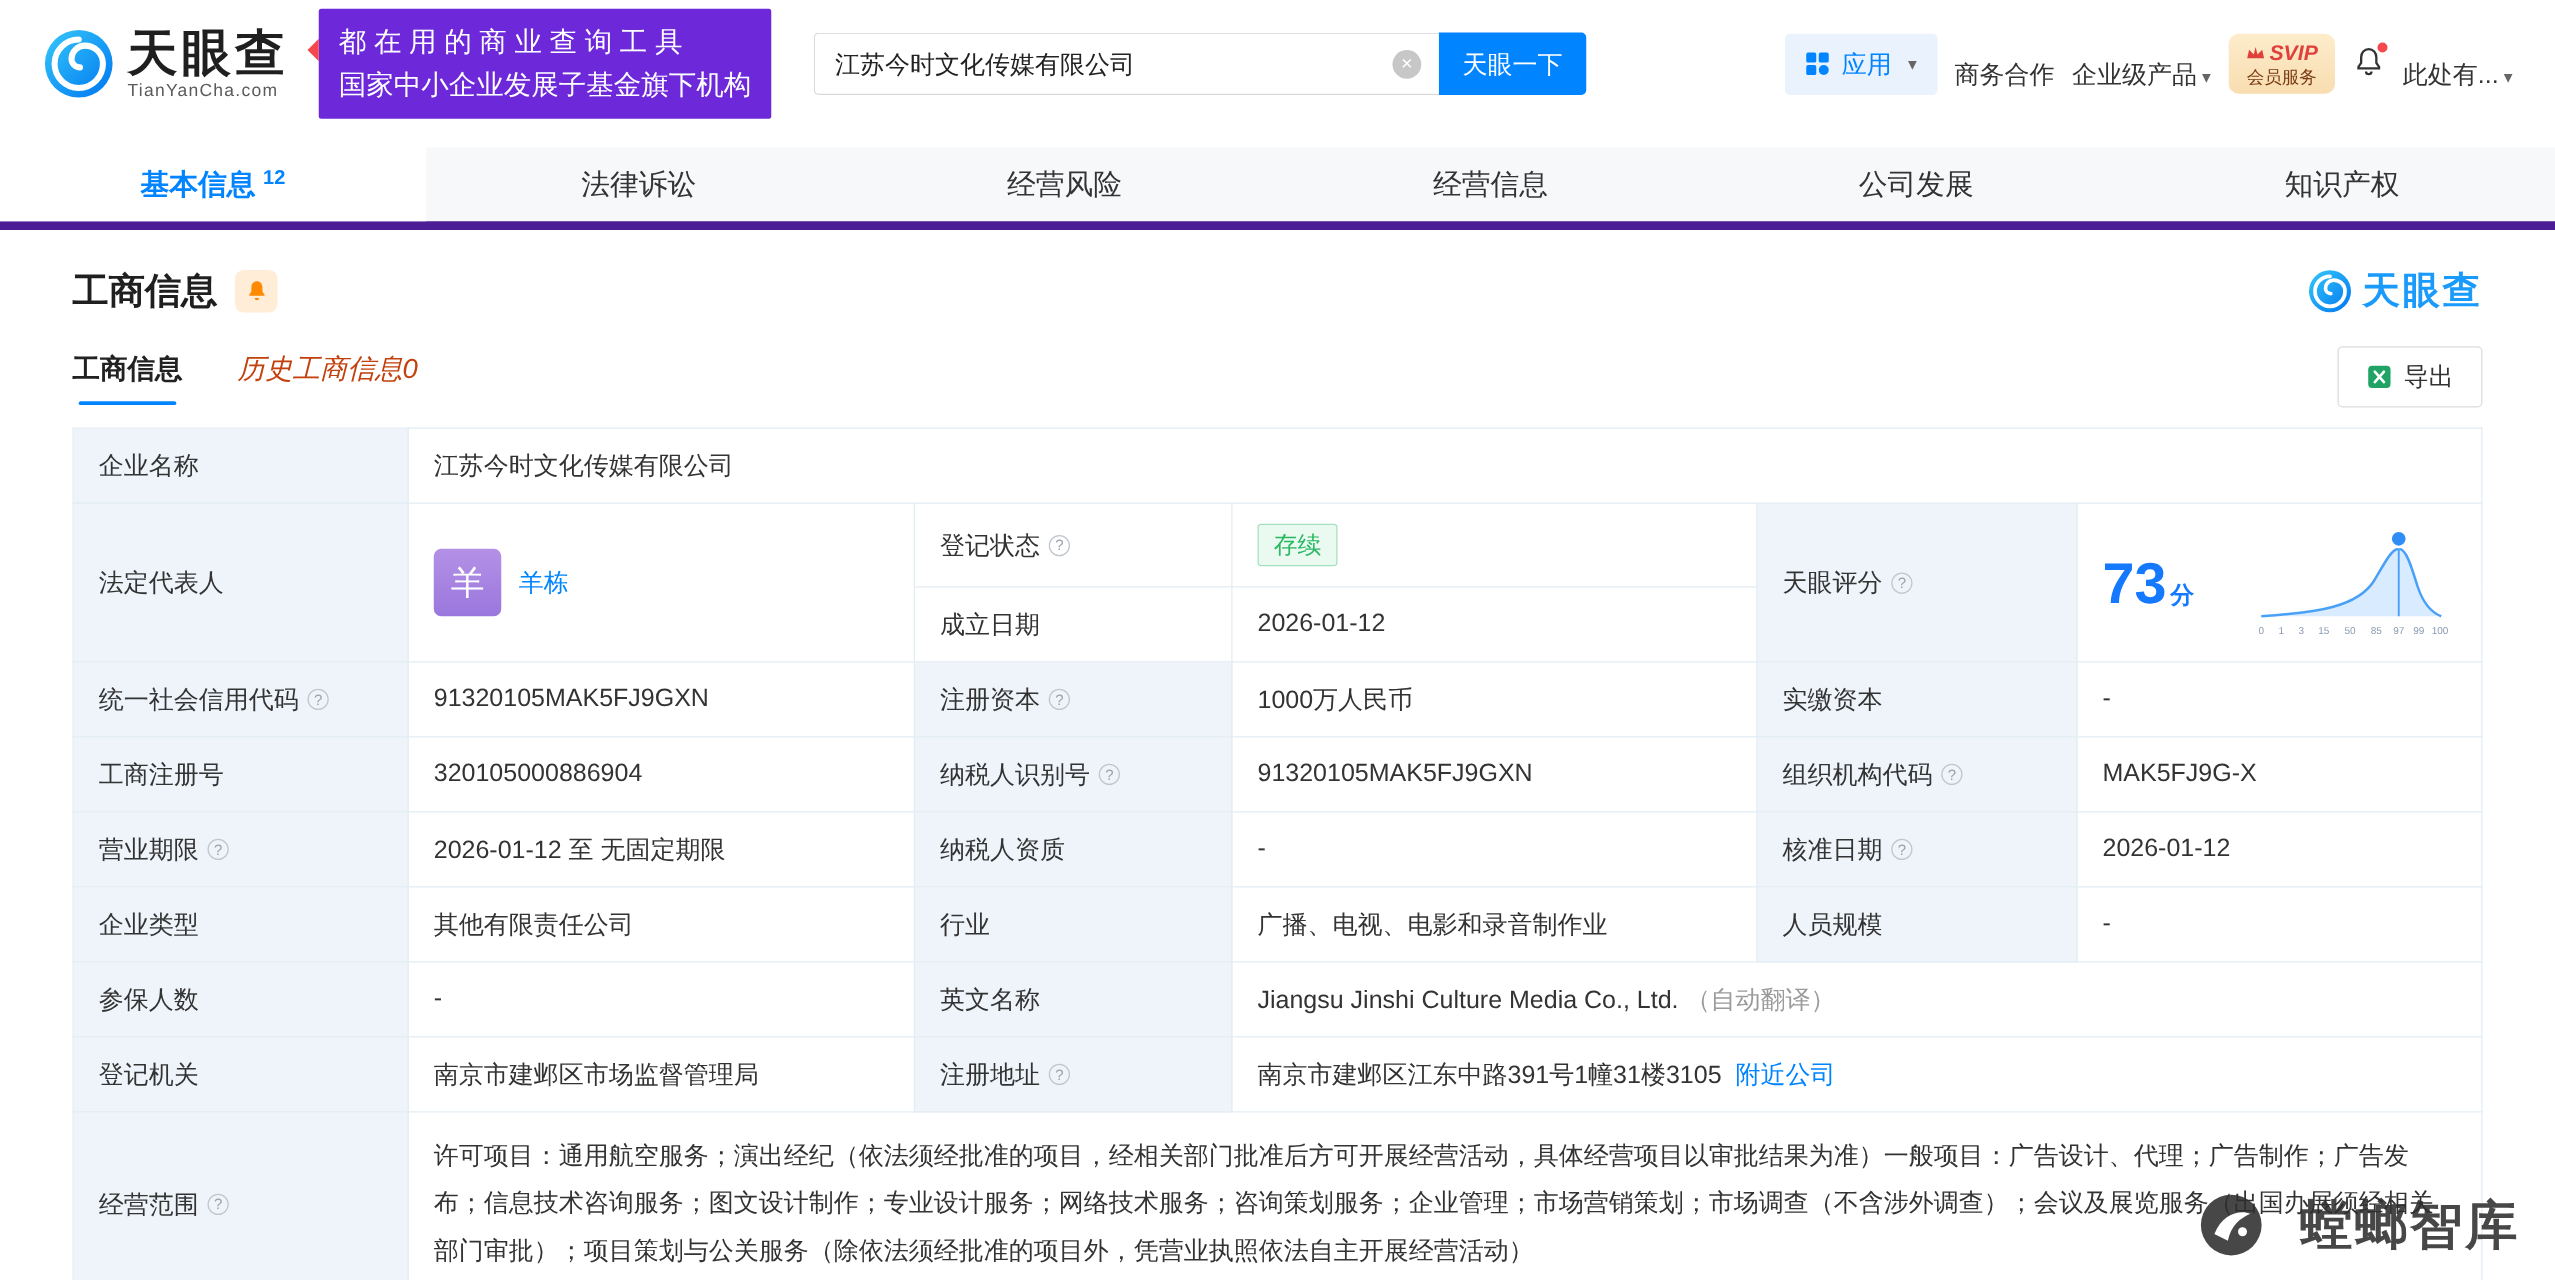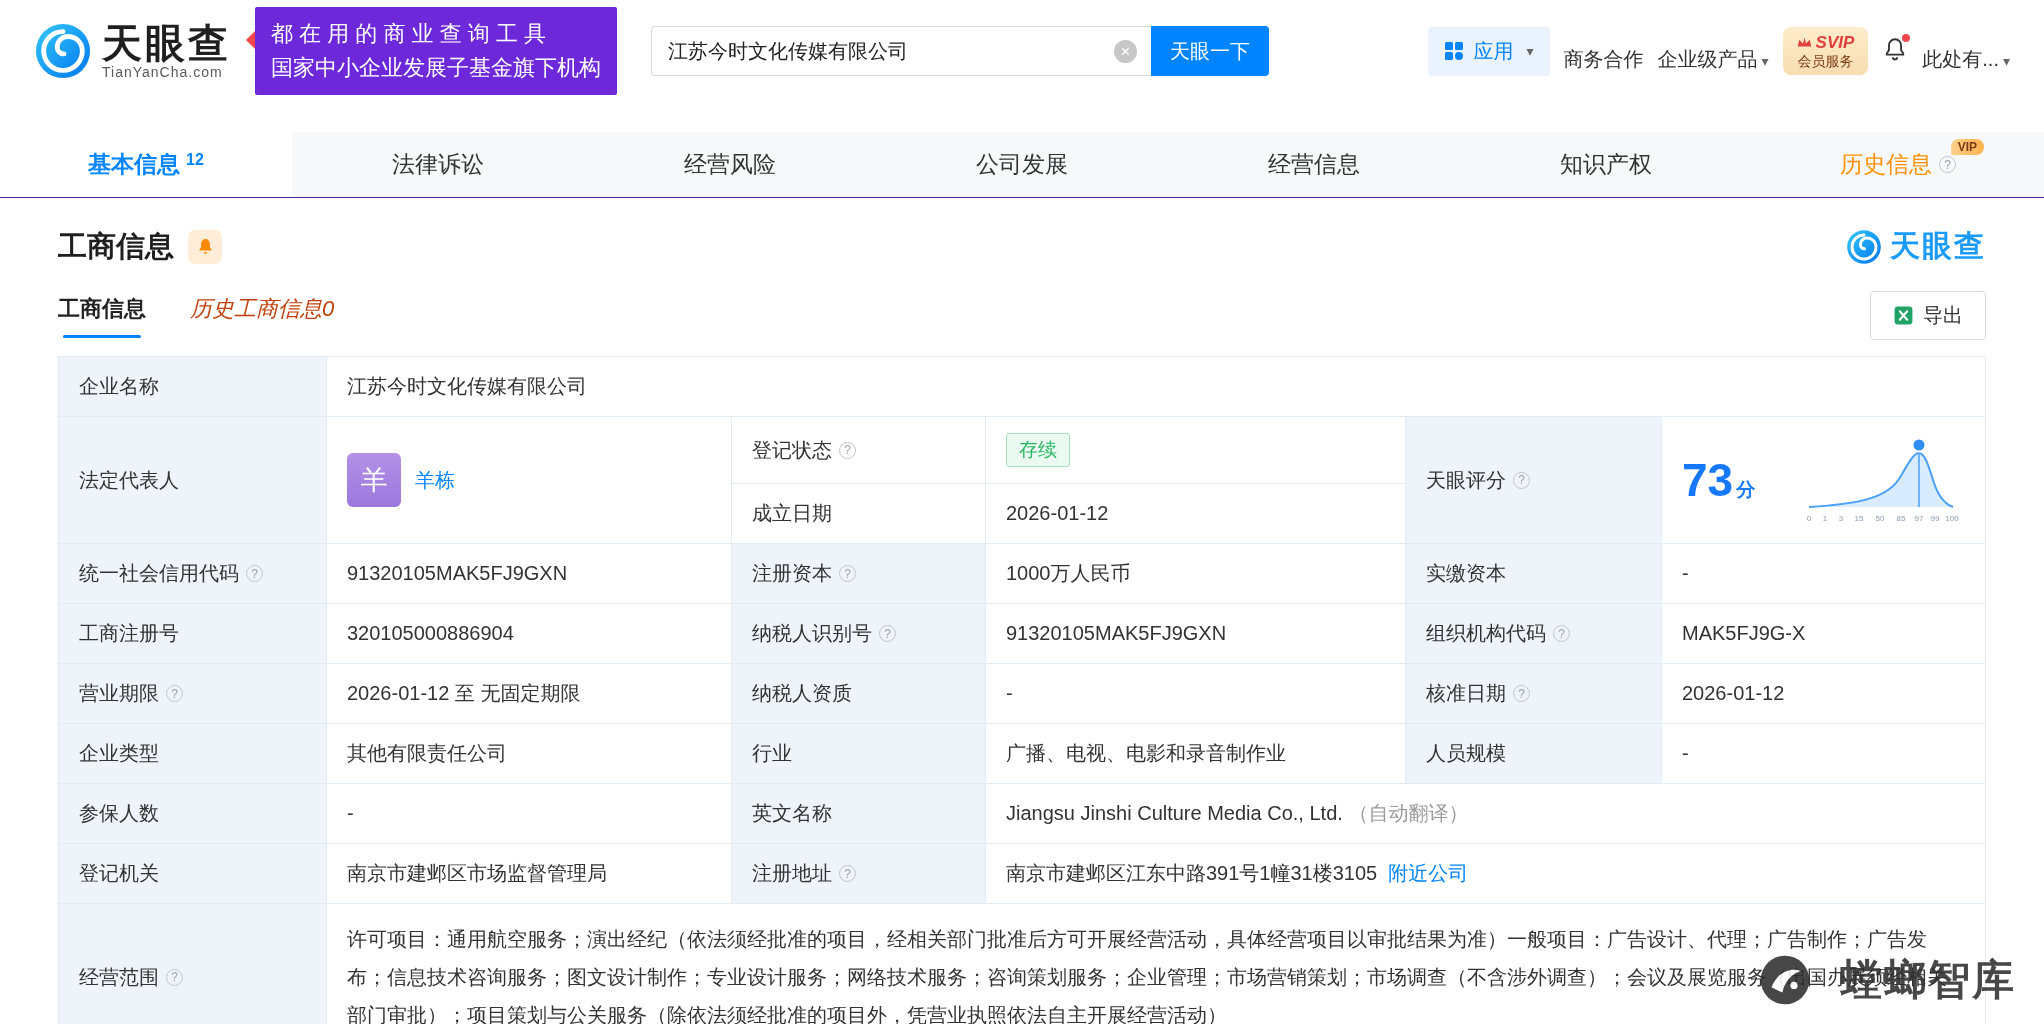--- a/index.html
+++ b/index.html
@@ -30,21 +30,21 @@
   .apps-btn { display:flex; align-items:center; gap:9px; background:#e9f2fd; color:#0084ff; font-size:20px; padding:11px 16px; border-radius:4px; cursor:pointer; }
   .hnav { font-size:20px; color:#333; cursor:pointer; white-space:nowrap;margin-top:16px; }
   .caret { font-size:14px; color:#666; margin-left:4px; }
   .svip { background:linear-gradient(180deg,#fdeccb,#f8ddb0); border-radius:8px; padding:5px 14px; text-align:center; cursor:pointer; line-height:1.25; }
   .svip-top { display:flex; align-items:center; justify-content:center; gap:4px; font-size:17px; font-weight:bold; font-style:italic; color:#e0403c; }
   .svip-bottom { font-size:14px; color:#7a3a12; }
   .bell-wrap { position:relative; cursor:pointer; }
   .bell-dot { position:absolute; top:-2px; right:-2px; width:8px; height:8px; background:#f5484d; border-radius:50%; }
 
   
-  .nav-tabs { display:flex; background:#f7f8fa; height:66px; margin-top:30px; border-bottom:1px solid #4c1d95; }
+  .nav-tabs { display:flex; background:#f7f8fa; height:66px; margin-top:16px; border-bottom:7px solid #4c1d95; }
   .nav-tab { flex:1; display:flex; align-items:center; justify-content:center; font-size:23px; color:#333; cursor:pointer; position:relative; }
   .nav-tab.active { background:#fff; color:#0084ff; font-weight:bold; }
   .tab-count { font-size:16px; margin-left:6px; margin-top:-10px; color:#0084ff; }
   .nav-tab.vip-tab { color:#ff9000; }
   .vip-badge { position:absolute; top:7px; right:50%; margin-right:-86px; background:linear-gradient(90deg,#ffd08a,#ffb14d); color:#7a3a12; font-size:12px; font-weight:bold; padding:1px 7px; border-radius:8px 8px 8px 2px; }
 
   .qmark { display:inline-flex; align-items:center; justify-content:center; width:17px; height:17px; border:1px solid #bfc6cf; border-radius:50%; color:#9aa3ad; font-size:12px; margin-left:7px; vertical-align:1px; cursor:pointer; flex:0 0 auto; }
 
   
   .section-header { display:flex; align-items:center; padding:28px 58px 6px; }
@@ -158,33 +158,28 @@
     <span>基本信息</span>
       <span class="tab-count">12</span>
   </div>
   <div class="nav-tab">
       <span>法律诉讼</span>
     </div>
   <div class="nav-tab">
       <span>经营风险</span>
     </div>
   <div class="nav-tab">
+      <span>经营信息</span>
+    </div>
+  <div class="nav-tab">
       <span>公司发展</span>
     </div>
   <div class="nav-tab">
-      <span>经营信息</span>
-    </div>
-  <div class="nav-tab">
       <span>知识产权</span>
     </div>
-  <div class="nav-tab vip-tab">
-    <span>历史信息</span>
-    <span class="qmark">?</span>
-    <span class="vip-badge">VIP</span>
-  </div>
 </div>
 
 <div class="section-header">
   <span class="section-title">工商信息</span>
   <span class="bell-badge">
     <svg width="19" height="19" viewBox="0 0 24 24">
       <path d="M12 2.5 C8.7 2.5 6.4 5.2 6.4 8.5 v4.5 l-2.1 3.2 v1 h15.4 v-1 l-2.1-3.2 V8.5 C17.6 5.2 15.3 2.5 12 2.5 Z" fill="#ff8a00"></path>
       <path d="M9.8 19.4 a2.2 2.2 0 0 0 4.4 0 Z" fill="#ff8a00"></path>
     </svg>
   </span>

